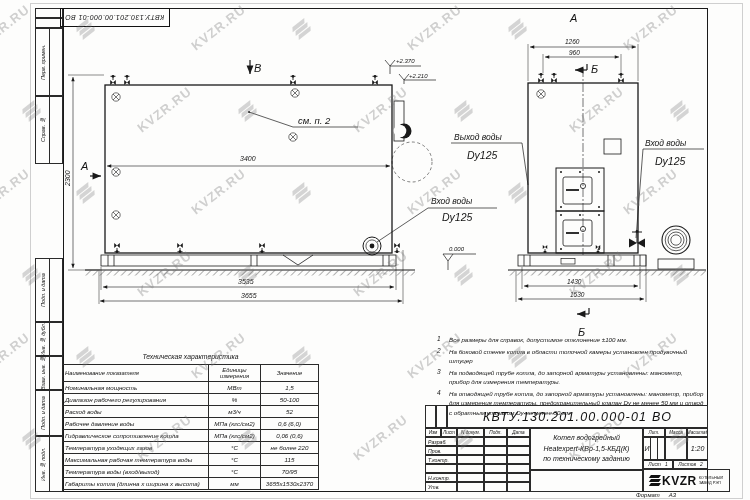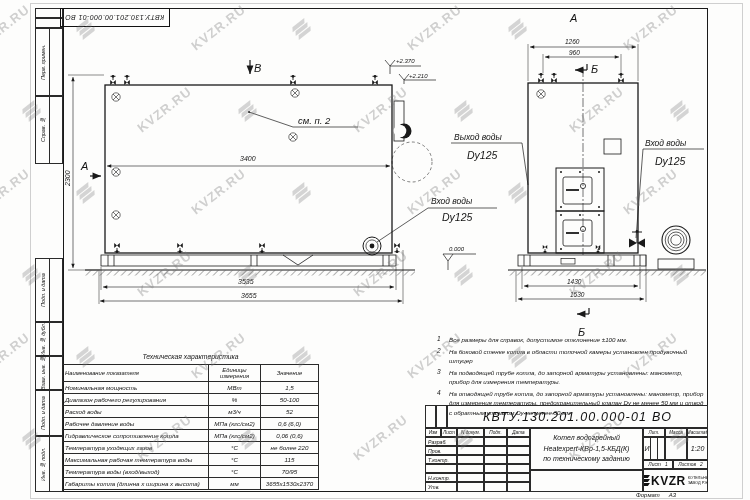--- a/index.html
+++ b/index.html
@@ -411,21 +411,21 @@
     <div class="cell" style="left:665px;top:437px;width:22px;height:23px;"></div>
     <div class="cell cc" style="left:687px;top:437px;width:21px;height:23px;font-size:7px;">1:20</div>
     <div class="cell sheetcell" style="left:643px;top:460px;width:30px;height:9px;">
       <span>Лист</span>
         <span>1</span>
     </div>
     <div class="cell sheetcell" style="left:673px;top:460px;width:35px;height:9px;">
       <span>Листов</span>
         <span>2</span>
     </div>
-    <div class="cell logobox" style="left:643px;top:469px;width:65px;height:23px;">
+    <div class="cell logobox" style="left:643px;top:469px;width:87px;height:23px;">
       <span class="lbar">
           <i></i>
           <i></i>
           <i></i>
         </span>
       <span class="logotxt">KVZR</span>
       <span class="companytxt">
         <span>КОТЕЛЬНЫЙ</span><br>
         <span>ЗАВОД РЭП</span>
       </span>

